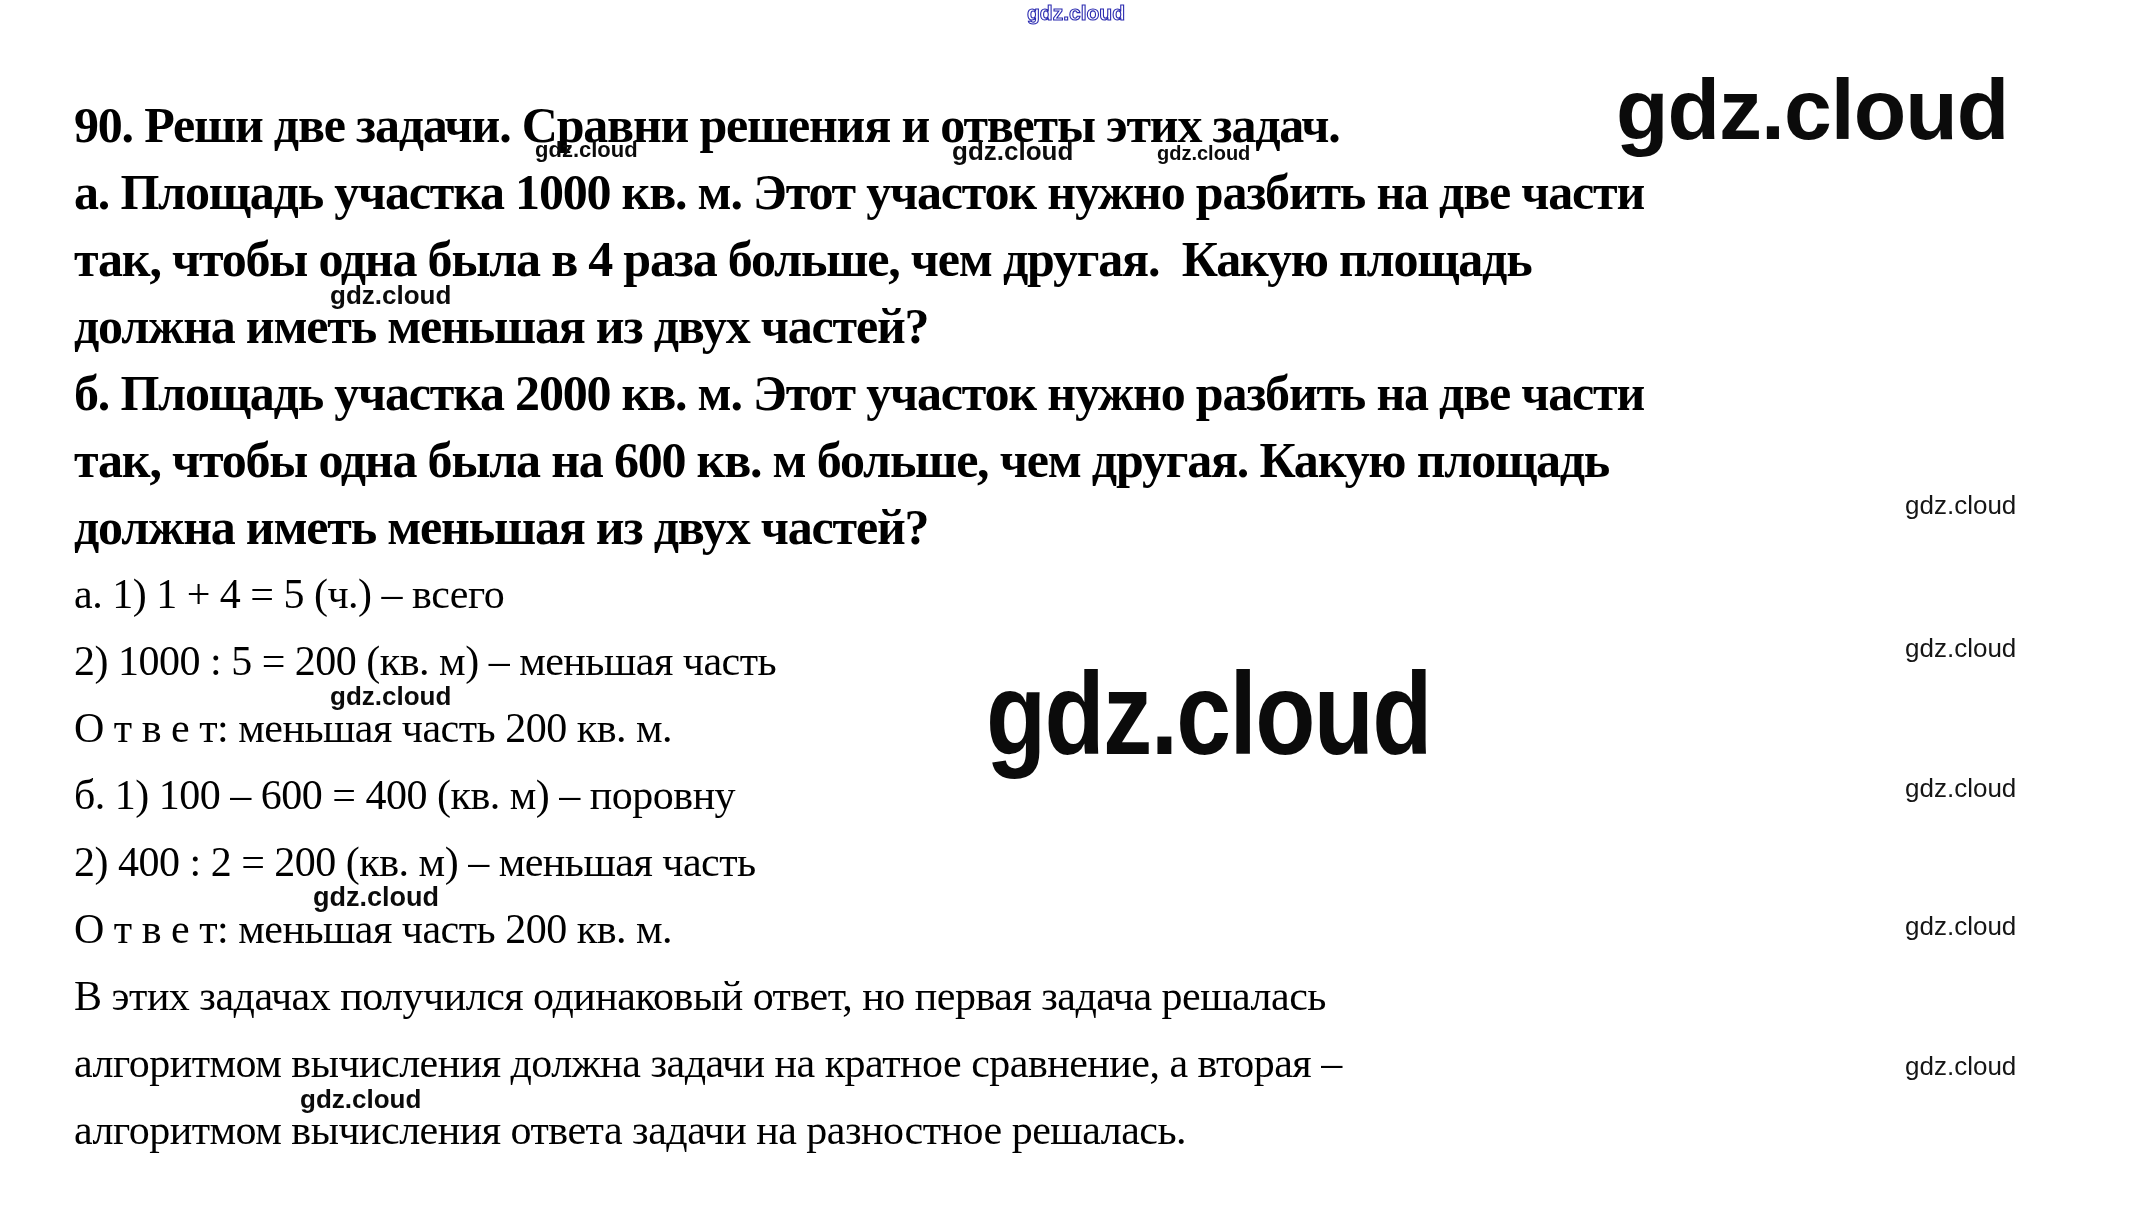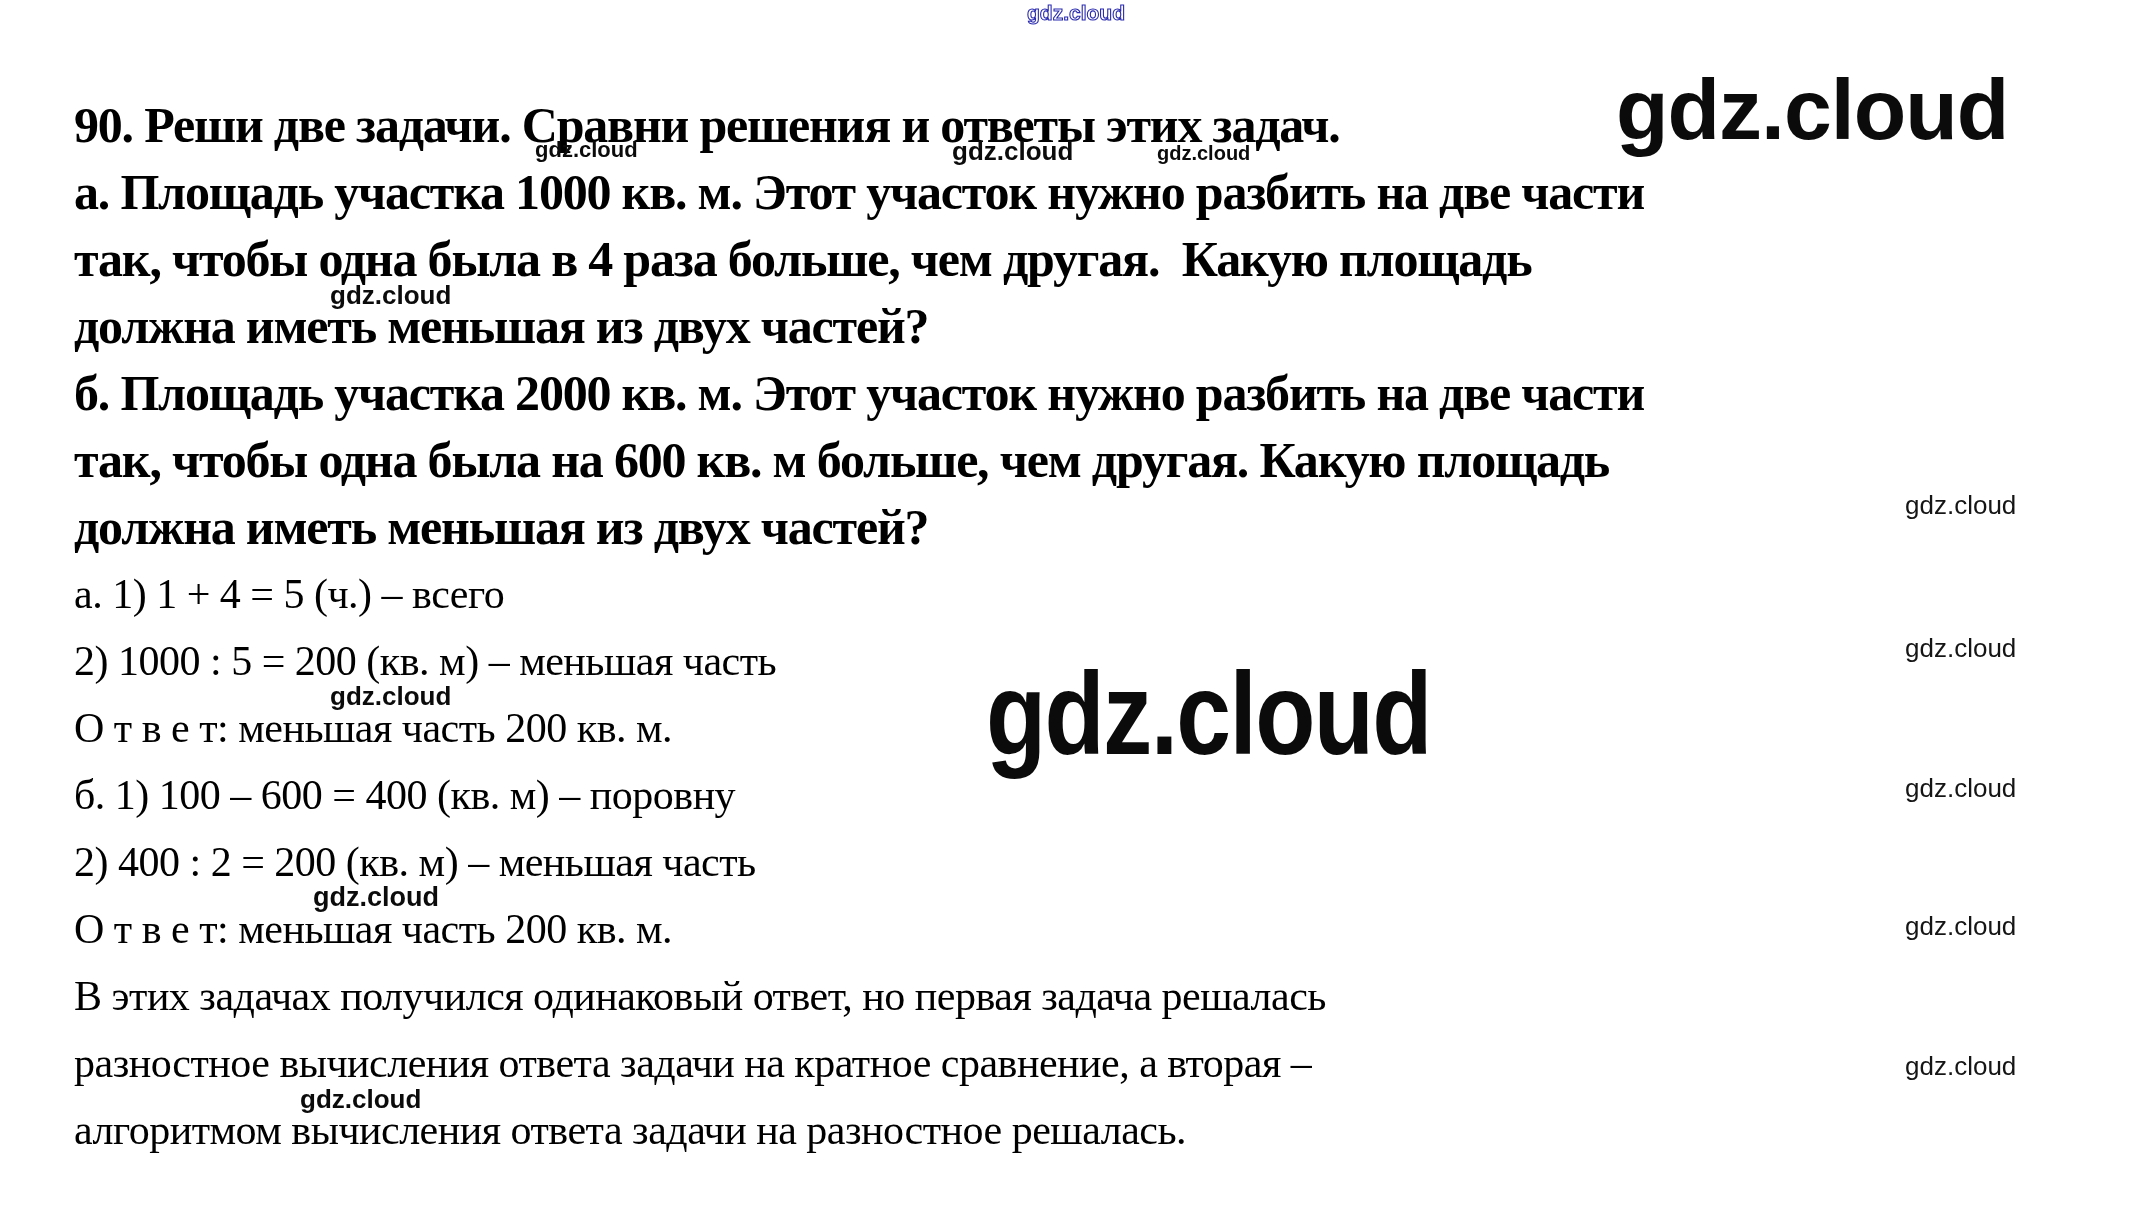--- a/index.html
+++ b/index.html
@@ -76,21 +76,21 @@
     <div class="ln bold">б. Площадь участка 2000 кв. м. Этот участок нужно разбить на две части</div>
     <div class="ln bold">так, чтобы одна была на 600 кв. м больше, чем другая. Какую площадь</div>
     <div class="ln bold">должна иметь меньшая из двух частей?</div>
     <div class="ln">а. 1) 1 + 4 = 5 (ч.) – всего</div>
     <div class="ln">2) 1000 : 5 = 200 (кв. м) – меньшая часть</div>
     <div class="ln">О т в е т: меньшая часть 200 кв. м.</div>
     <div class="ln">б. 1) 100 – 600 = 400 (кв. м) – поровну</div>
     <div class="ln">2) 400 : 2 = 200 (кв. м) – меньшая часть</div>
     <div class="ln">О т в е т: меньшая часть 200 кв. м.</div>
     <div class="ln">В этих задачах получился одинаковый ответ, но первая задача решалась</div>
-    <div class="ln">разностное вычисления ответа задачи на кратное сравнение, а вторая –</div>
+    <div class="ln">алгоритмом вычисления должна задачи на кратное сравнение, а вторая –</div>
     <div class="ln">алгоритмом вычисления ответа задачи на разностное решалась.</div>
   </div>
 
   <div class="wm" id="wm-blue">gdz.cloud</div>
 
   <div class="wm wm-sm" id="wm-under-title-a">gdz.cloud</div>
   <div class="wm wm-sm" id="wm-under-title-b">gdz.cloud</div>
   <div class="wm wm-sm" id="wm-under-title-c">gdz.cloud</div>
   <div class="wm wm-sm" id="wm-above-imet">gdz.cloud</div>
   <div class="wm wm-sm" id="wm-above-otvet1">gdz.cloud</div>

